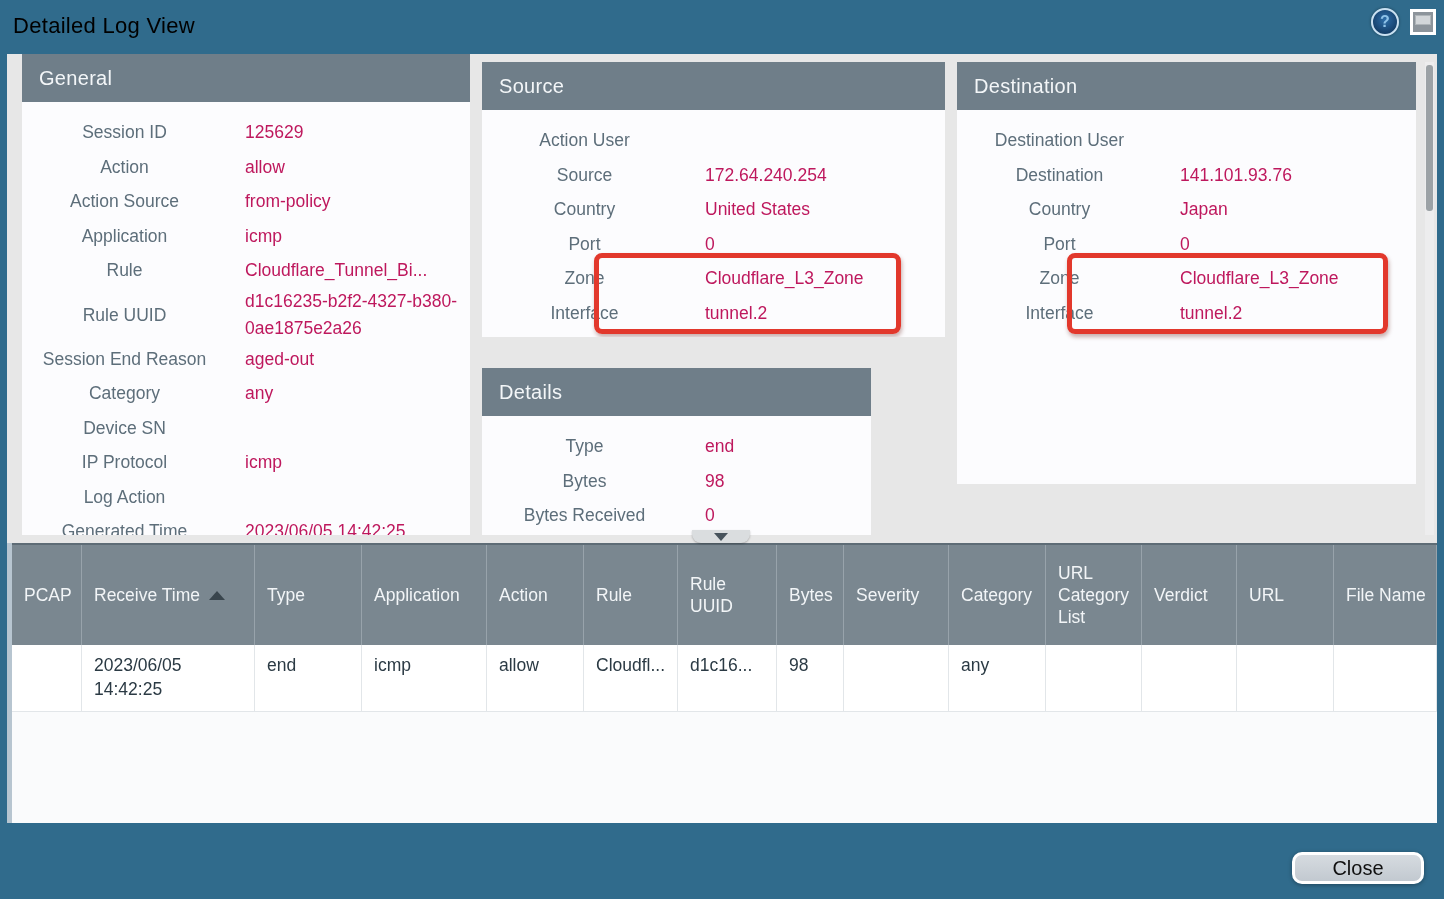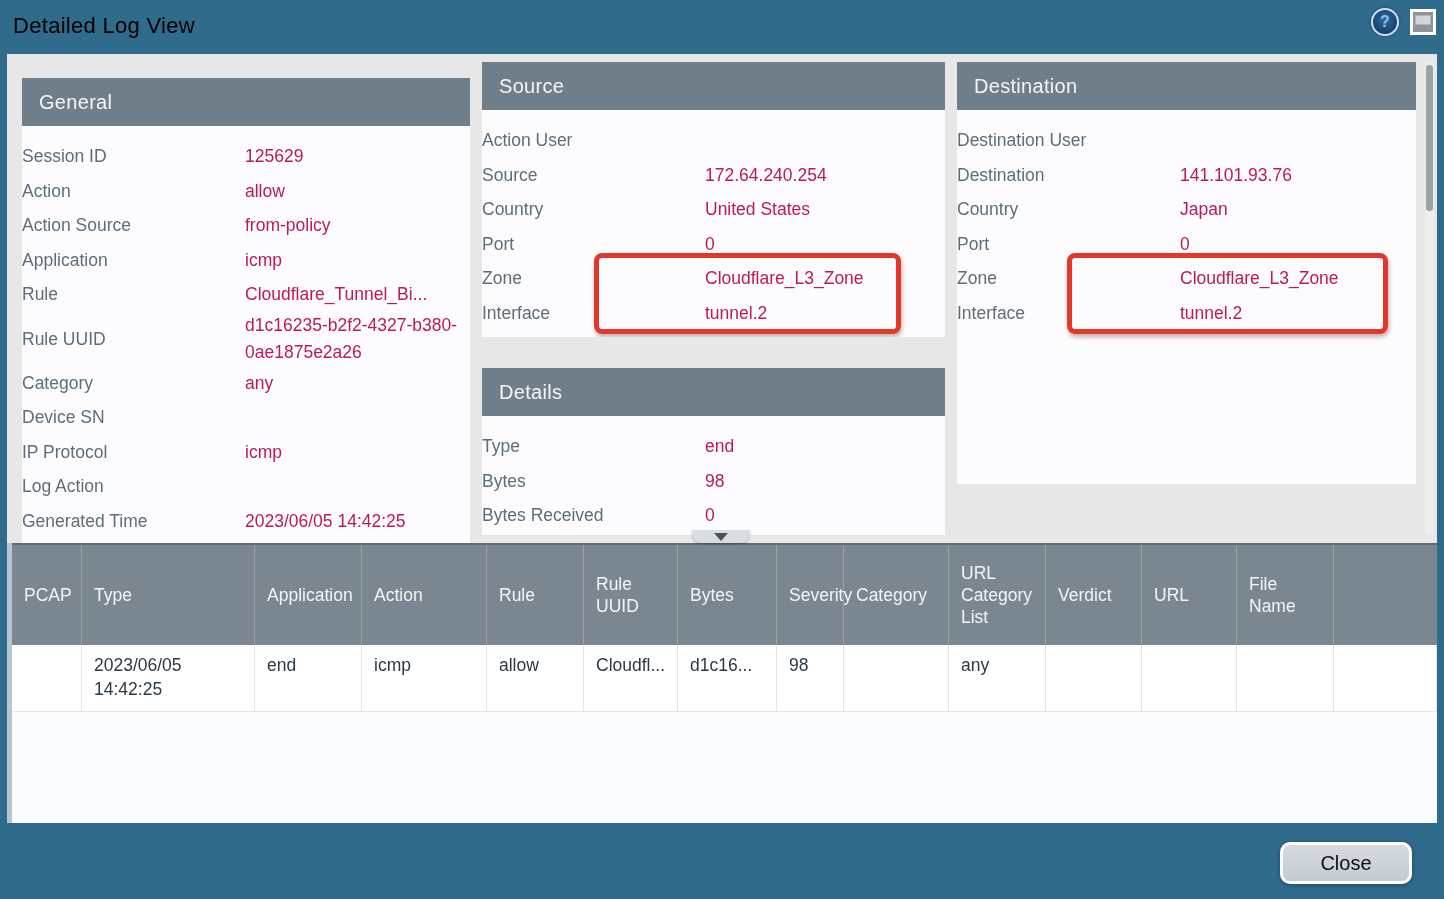--- a/index.html
+++ b/index.html
@@ -28,27 +28,27 @@
   
   .top-section { position:absolute; left:7px; top:54px; width:1430px; height:489px;
                  background:#E7E7E7; overflow:hidden; }
 
   .panel { position:absolute; }
   .panel-hd { height:48px; background:#6F7E89; color:#F3F6F8; font-size:20px;
               line-height:48px; padding-left:17px; letter-spacing:.3px; }
   .panel-bd { background:#FCFCFE; height:calc(100% - 48px); overflow:hidden;
               padding-top:13px; }
 
-  .p-general     { left:15px;  top:24px;   width:448px; height:481px; }
+  .p-general     { left:15px;  top:0;   width:448px; height:481px; }
   .p-source      { left:475px; top:8px;   width:463px; height:275px; }
-  .p-details     { left:475px; top:314px; width:463px; height:167px; }
+  .p-details     { left:475px; top:314px; width:389px; height:167px; }
   .p-destination { left:950px; top:8px;   width:459px; height:422px; }
 
   .f-row { display:flex; align-items:center; min-height:34.5px; line-height:26px; }
-  .f-label { width:205px; text-align:left; color:#5D6E7A; font-size:17.5px; flex-shrink:0; }
+  .f-label { width:205px; text-align:center; color:#5D6E7A; font-size:17.5px; flex-shrink:0; }
   .f-value { margin-left:18px; margin-right:8px; color:#be185d; font-size:17.5px; flex:1;
              overflow-wrap:break-word; }
 
   
   .hl-wrap { position:relative; }
   .hl-box { position:absolute; border:5px solid #E2382C; border-radius:8px;
             box-shadow:1px 3px 4px rgba(100,30,20,.35); pointer-events:none; }
   .hl-src { left:112px; right:44px; top:-8px; bottom:-4px; }
   .hl-dst { left:110px; right:28px; top:-8px; bottom:-4px; }
 
@@ -76,21 +76,21 @@
                       color:#F2F5F7; font-size:17.5px; line-height:22px;
                       border-right:1px solid #98A3AB; cursor:pointer; }
   .sort-asc { display:inline-block; margin-left:9px; width:0; height:0;
               border-left:8px solid transparent; border-right:8px solid transparent;
               border-bottom:9px solid #39454D; }
   .tbl-row { height:67px; background:#FFFFFF; border-bottom:1px solid #E2E6E9; cursor:pointer; }
   .tbl-row .cell { padding:8px 8px 0 12px; font-size:17.5px; line-height:24px;
                    color:#2B3A44; border-right:1px solid #E2E6E9; overflow:hidden; }
 
   
-  .close-btn { position:absolute; right:32px; bottom:15px; width:132px; height:42px;
+  .close-btn { position:absolute; right:20px; bottom:15px; width:132px; height:32px;
                background:linear-gradient(#D6DBE0, #C2C9D0);
                border:3px solid #FFFFFF; border-radius:10px;
                font-family:"Liberation Sans", sans-serif;
                font-size:20px; color:#101010; cursor:pointer;
                box-shadow:0 1px 4px rgba(0,0,0,.35); }
 </style>
 </head>
 <body>
 
 <div class="titlebar">
@@ -124,20 +124,24 @@
         </div>
       <div class="f-row">
           <div class="f-label">Rule</div>
           <div class="f-value">Cloudflare_Tunnel_Bi...</div>
         </div>
       <div class="f-row">
           <div class="f-label">Rule UUID</div>
           <div class="f-value" style="line-height:27px">d1c16235-b2f2-4327-b380-0ae1875e2a26</div>
         </div>
       <div class="f-row">
+          <div class="f-label">Session End Reason</div>
+          <div class="f-value">aged-out</div>
+        </div>
+      <div class="f-row">
           <div class="f-label">Category</div>
           <div class="f-value">any</div>
         </div>
       <div class="f-row">
           <div class="f-label">Device SN</div>
           <div class="f-value"></div>
         </div>
       <div class="f-row">
           <div class="f-label">IP Protocol</div>
           <div class="f-value">icmp</div>
@@ -242,20 +246,24 @@
   </div>
 </div>
 
 <div class="handle">
   <div class="tri-down"></div>
 </div>
 
 <div class="table-section">
   <div class="grid tbl-header">
     <div class="cell">PCAP</div>
+    <div class="cell">
+      <span>Receive Time</span>
+      <span class="sort-asc"></span>
+    </div>
     <div class="cell">Type</div>
     <div class="cell">Application</div>
     <div class="cell">Action</div>
     <div class="cell">Rule</div>
     <div class="cell">Rule UUID</div>
     <div class="cell">Bytes</div>
     <div class="cell">Severity</div>
     <div class="cell">Category</div>
     <div class="cell">URL Category List</div>
     <div class="cell">Verdict</div>

